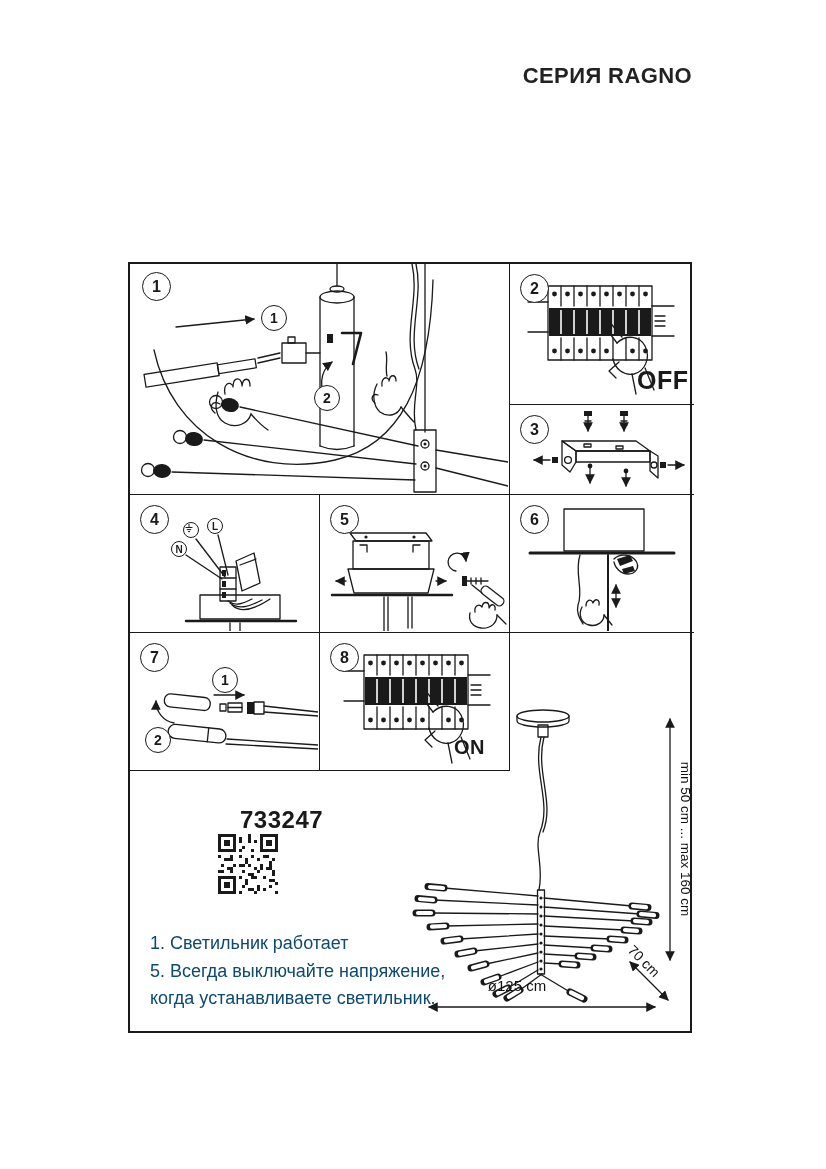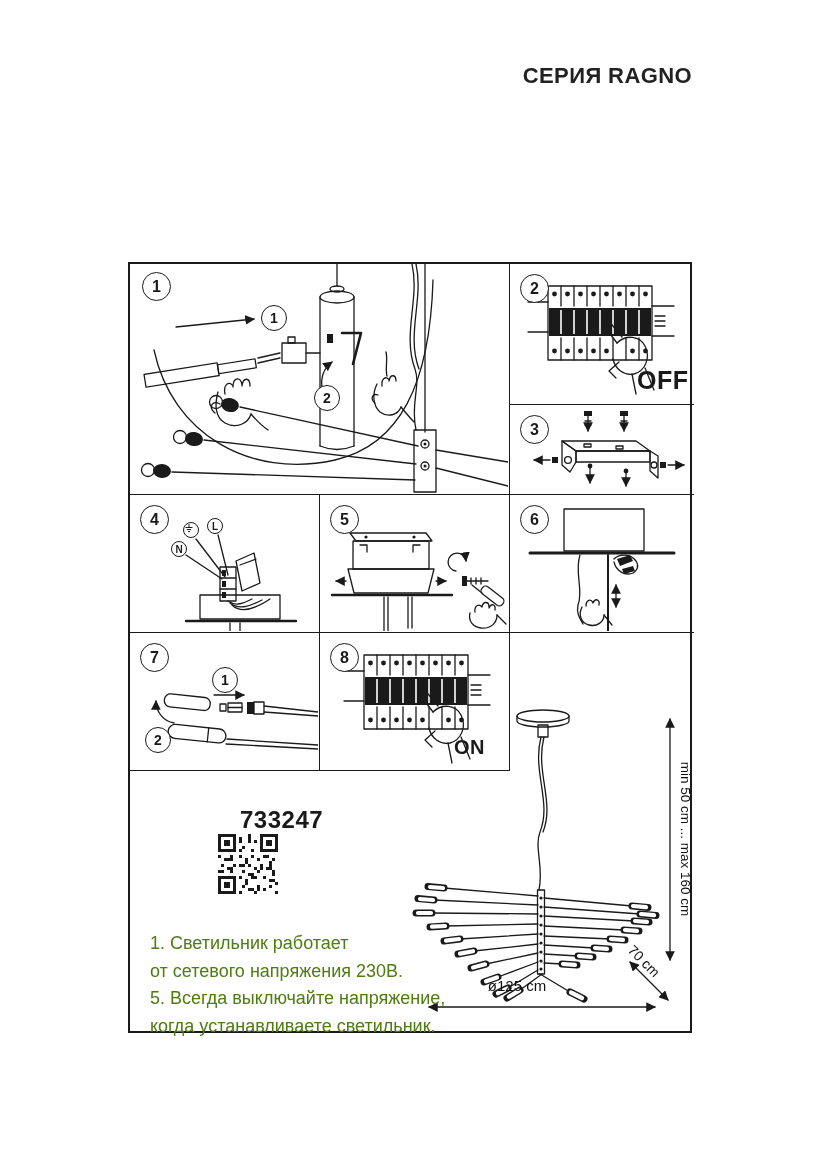--- a/index.html
+++ b/index.html
@@ -35,21 +35,21 @@
   
   .ln { stroke:var(--ink); stroke-width:1.3; fill:none; stroke-linecap:round; stroke-linejoin:round; }
   .ln2 { stroke:var(--ink); stroke-width:2.4; fill:none; stroke-linecap:round; }
   .fl { fill:var(--ink); stroke:none; }
   .whl { stroke:#fff; stroke-width:1.6; fill:none; }
   .tube { stroke:var(--ink); stroke-width:7; stroke-linecap:round; }
   .tubein { stroke:#fff; stroke-width:4.2; stroke-linecap:round; }
 
   
   .article { position:absolute; left:218px; top:804px; font-size:24px; font-weight:bold; letter-spacing:0.5px;margin-left:20px; }
-  .notes { position:absolute; left:148px; top:928px; font-size:18px; line-height:27.5px; color:#4d7c0f; }
+  .notes { position:absolute; left:148px; top:928px; font-size:18px; line-height:27.5px; color:#0c4a6e; }
   .dim { position:absolute; font-size:13.5px; color:#111; white-space:nowrap; }
   #dim-height { left:561px; top:829px; width:244px; text-align:center;
     transform:rotate(90deg); transform-origin:122px 10px; }
   #dim-depth { left:612px; top:953px; width:64px; text-align:center; font-size:14px;
     transform:rotate(45deg); }
   #dim-diameter { left:467px; top:977px; width:100px; text-align:center; font-size:15px; }
 </style>
 </head>
 <body>
 
@@ -506,21 +506,20 @@
         <rect x="45" y="54" width="3" height="3"></rect>
           <rect x="51" y="51" width="3" height="3"></rect>
           <rect x="57" y="48" width="3" height="3"></rect>
         <rect x="36" y="57" width="3" height="3"></rect>
           <rect x="21" y="57" width="3" height="3"></rect>
           <rect x="57" y="57" width="3" height="3"></rect>
       </g>
     </svg>
     <div class="notes" style="left:20px;top:666px">
       <div>1. Светильник работает</div>
-      <div>от сетевого напряжения 230В.</div>
       <div>5. Всегда выключайте напряжение,</div>
       <div>когда устанавливаете светильник.</div>
     </div>
   </div>
 
   <div class="dim" id="dim-height">min 50 cm ... max 160 cm</div>
   <div class="dim" id="dim-depth">70 cm</div>
   <div class="dim" id="dim-diameter">ø125 cm</div>
 
 </div>

